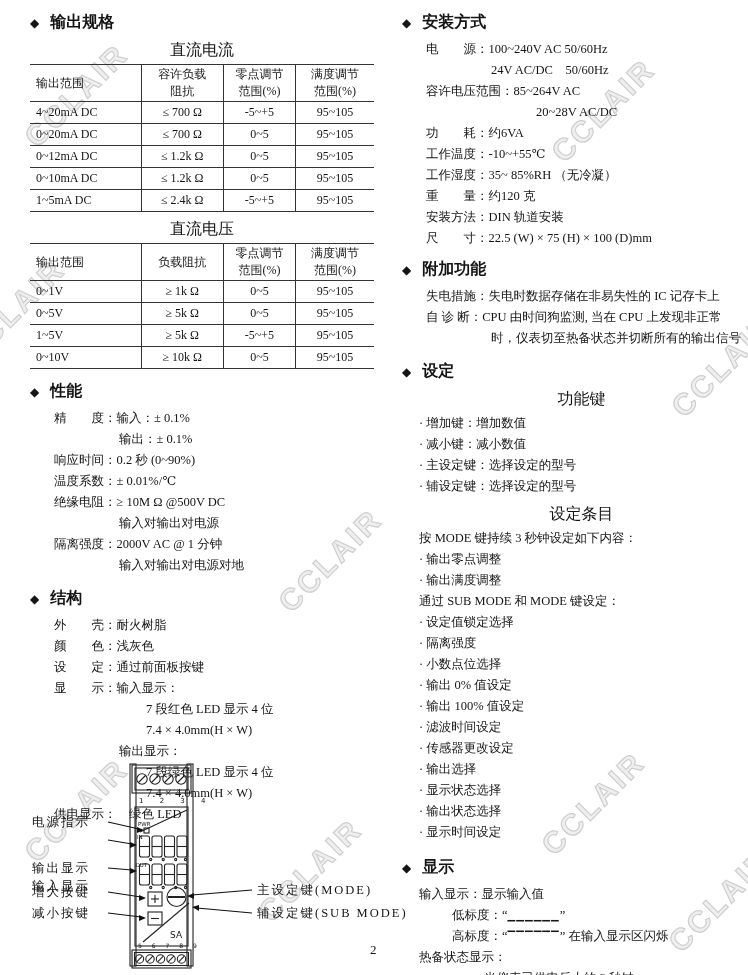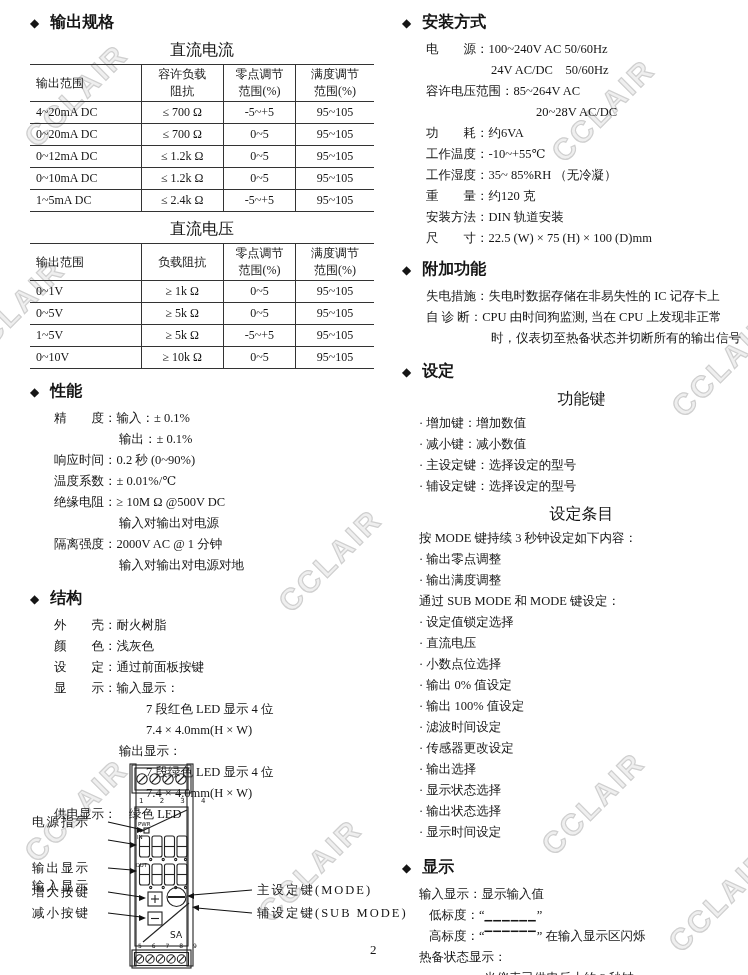--- a/index.html
+++ b/index.html
@@ -17,21 +17,21 @@
   .h{display:flex;align-items:center;gap:11px;margin:6px 0 6px 0;
      font-family:"Liberation Sans","DejaVu Sans",sans-serif;font-weight:bold;font-size:16px;}
   .h .dia{font-size:12px;line-height:1;}
   .sh{font-family:"Liberation Sans","DejaVu Sans",sans-serif;font-weight:normal;font-size:16px;margin:7px 0 3px 0;text-align:center;}
   .sec-body{margin-left:24px;}
   .sec-body-sm{margin-left:17px;}
   .ln{font-size:12.5px;line-height:21px;white-space:nowrap;}
   .iA{margin-left:65px;}  
   .iB{margin-left:110px;} 
   .iC{margin-left:92px;}  
-  .iS{margin-left:10px;}  
+  .iS{margin-left:33px;}  
   
   .tbl{width:100%;border-collapse:collapse;table-layout:fixed;margin:2px 0 4px 0;font-family:Liberation Serif, serif;}
   .tbl th,.tbl td{border-top:1.2px solid #333;border-bottom:1.2px solid #333;
      font-weight:normal;font-size:12px;text-align:center;padding:1px 2px;white-space:pre-line;}
   .tbl th{height:34px;}
   .tbl td{height:19px;}
   .tbl th+th,.tbl td+td{border-left:1.2px solid #333;}
   .tbl .c0{width:32%;text-align:left;padding-left:6px;}
   .tbl .c1{width:24%;}.tbl .c2{width:21%;}.tbl .c3{width:23%;}
   
@@ -336,21 +336,21 @@
       <div class="ln">· 增加键：增加数值</div>
       <div class="ln">· 减小键：减小数值</div>
       <div class="ln">· 主设定键：选择设定的型号</div>
       <div class="ln">· 辅设定键：选择设定的型号</div>
       <div class="sh">设定条目</div>
       <div class="ln">按 MODE 键持续 3 秒钟设定如下内容：</div>
       <div class="ln">· 输出零点调整</div>
       <div class="ln">· 输出满度调整</div>
       <div class="ln">通过 SUB MODE 和 MODE 键设定：</div>
       <div class="ln">· 设定值锁定选择</div>
-      <div class="ln">· 直流电压</div>
+      <div class="ln">· 隔离强度</div>
       <div class="ln">· 小数点位选择</div>
       <div class="ln">· 输出 0% 值设定</div>
       <div class="ln">· 输出 100% 值设定</div>
       <div class="ln">· 滤波时间设定</div>
       <div class="ln">· 传感器更改设定</div>
       <div class="ln">· 输出选择</div>
       <div class="ln">· 显示状态选择</div>
       <div class="ln">· 输出状态选择</div>
       <div class="ln">· 显示时间设定</div>
     </div>

